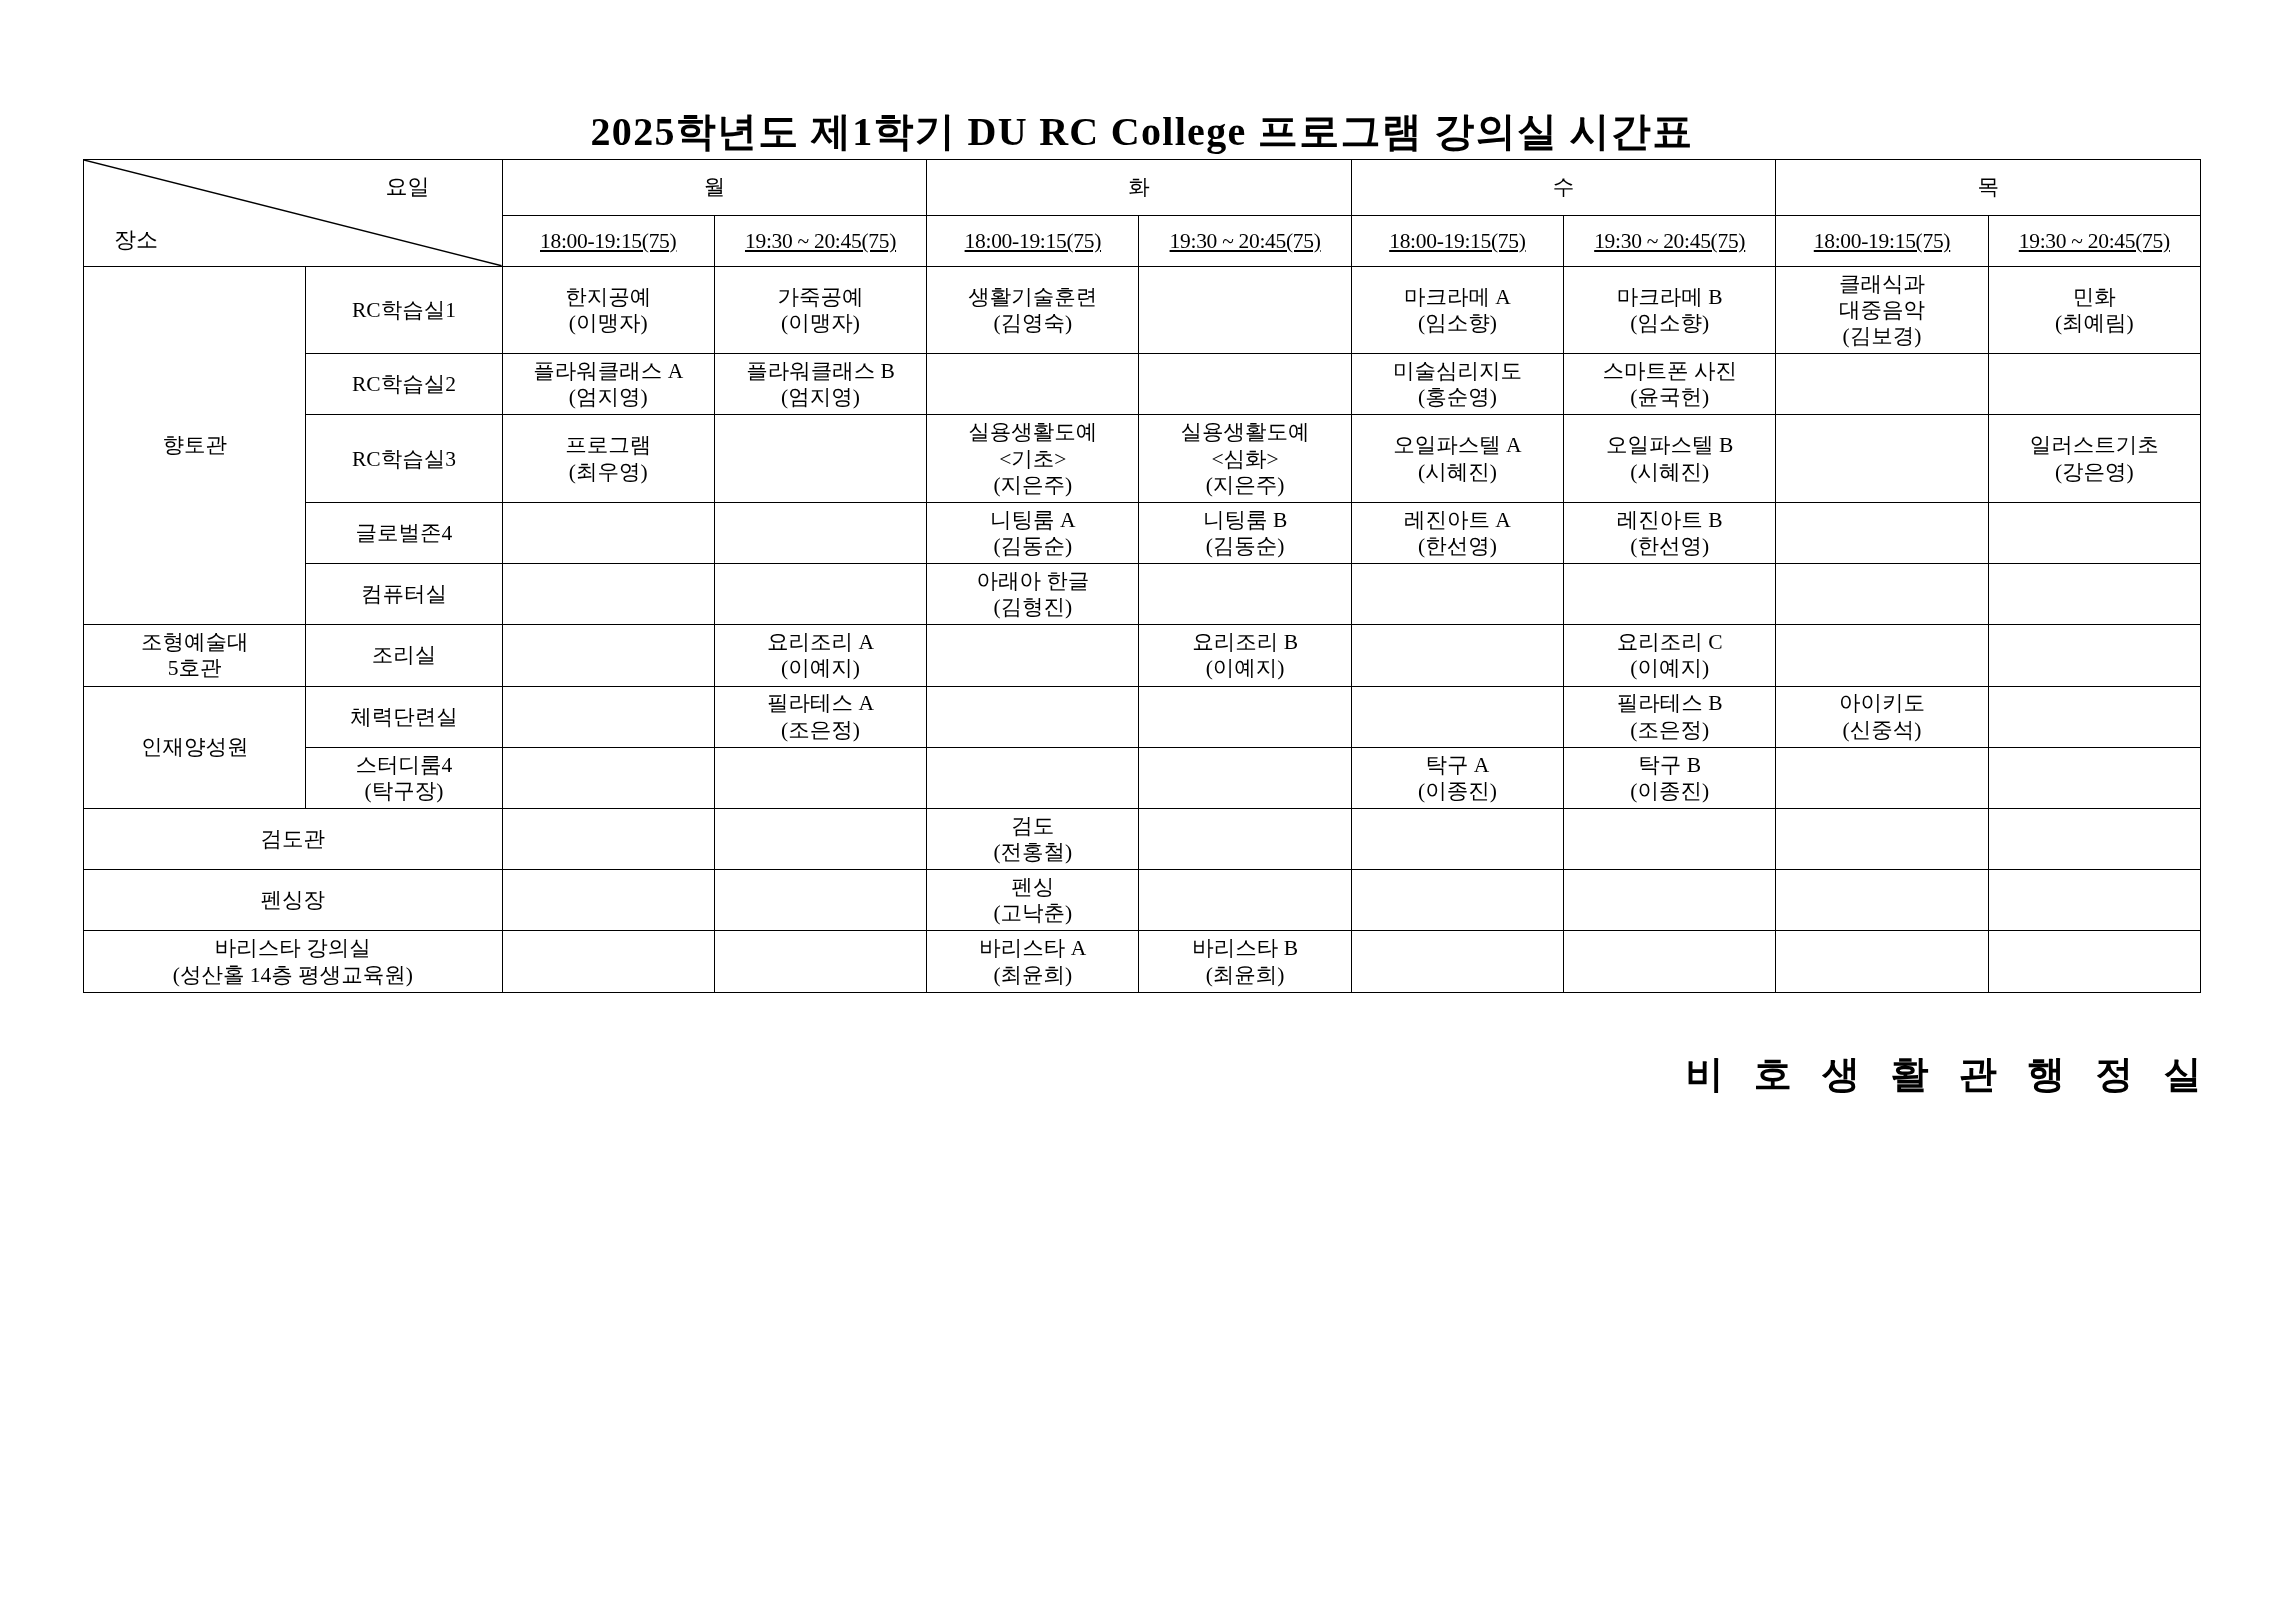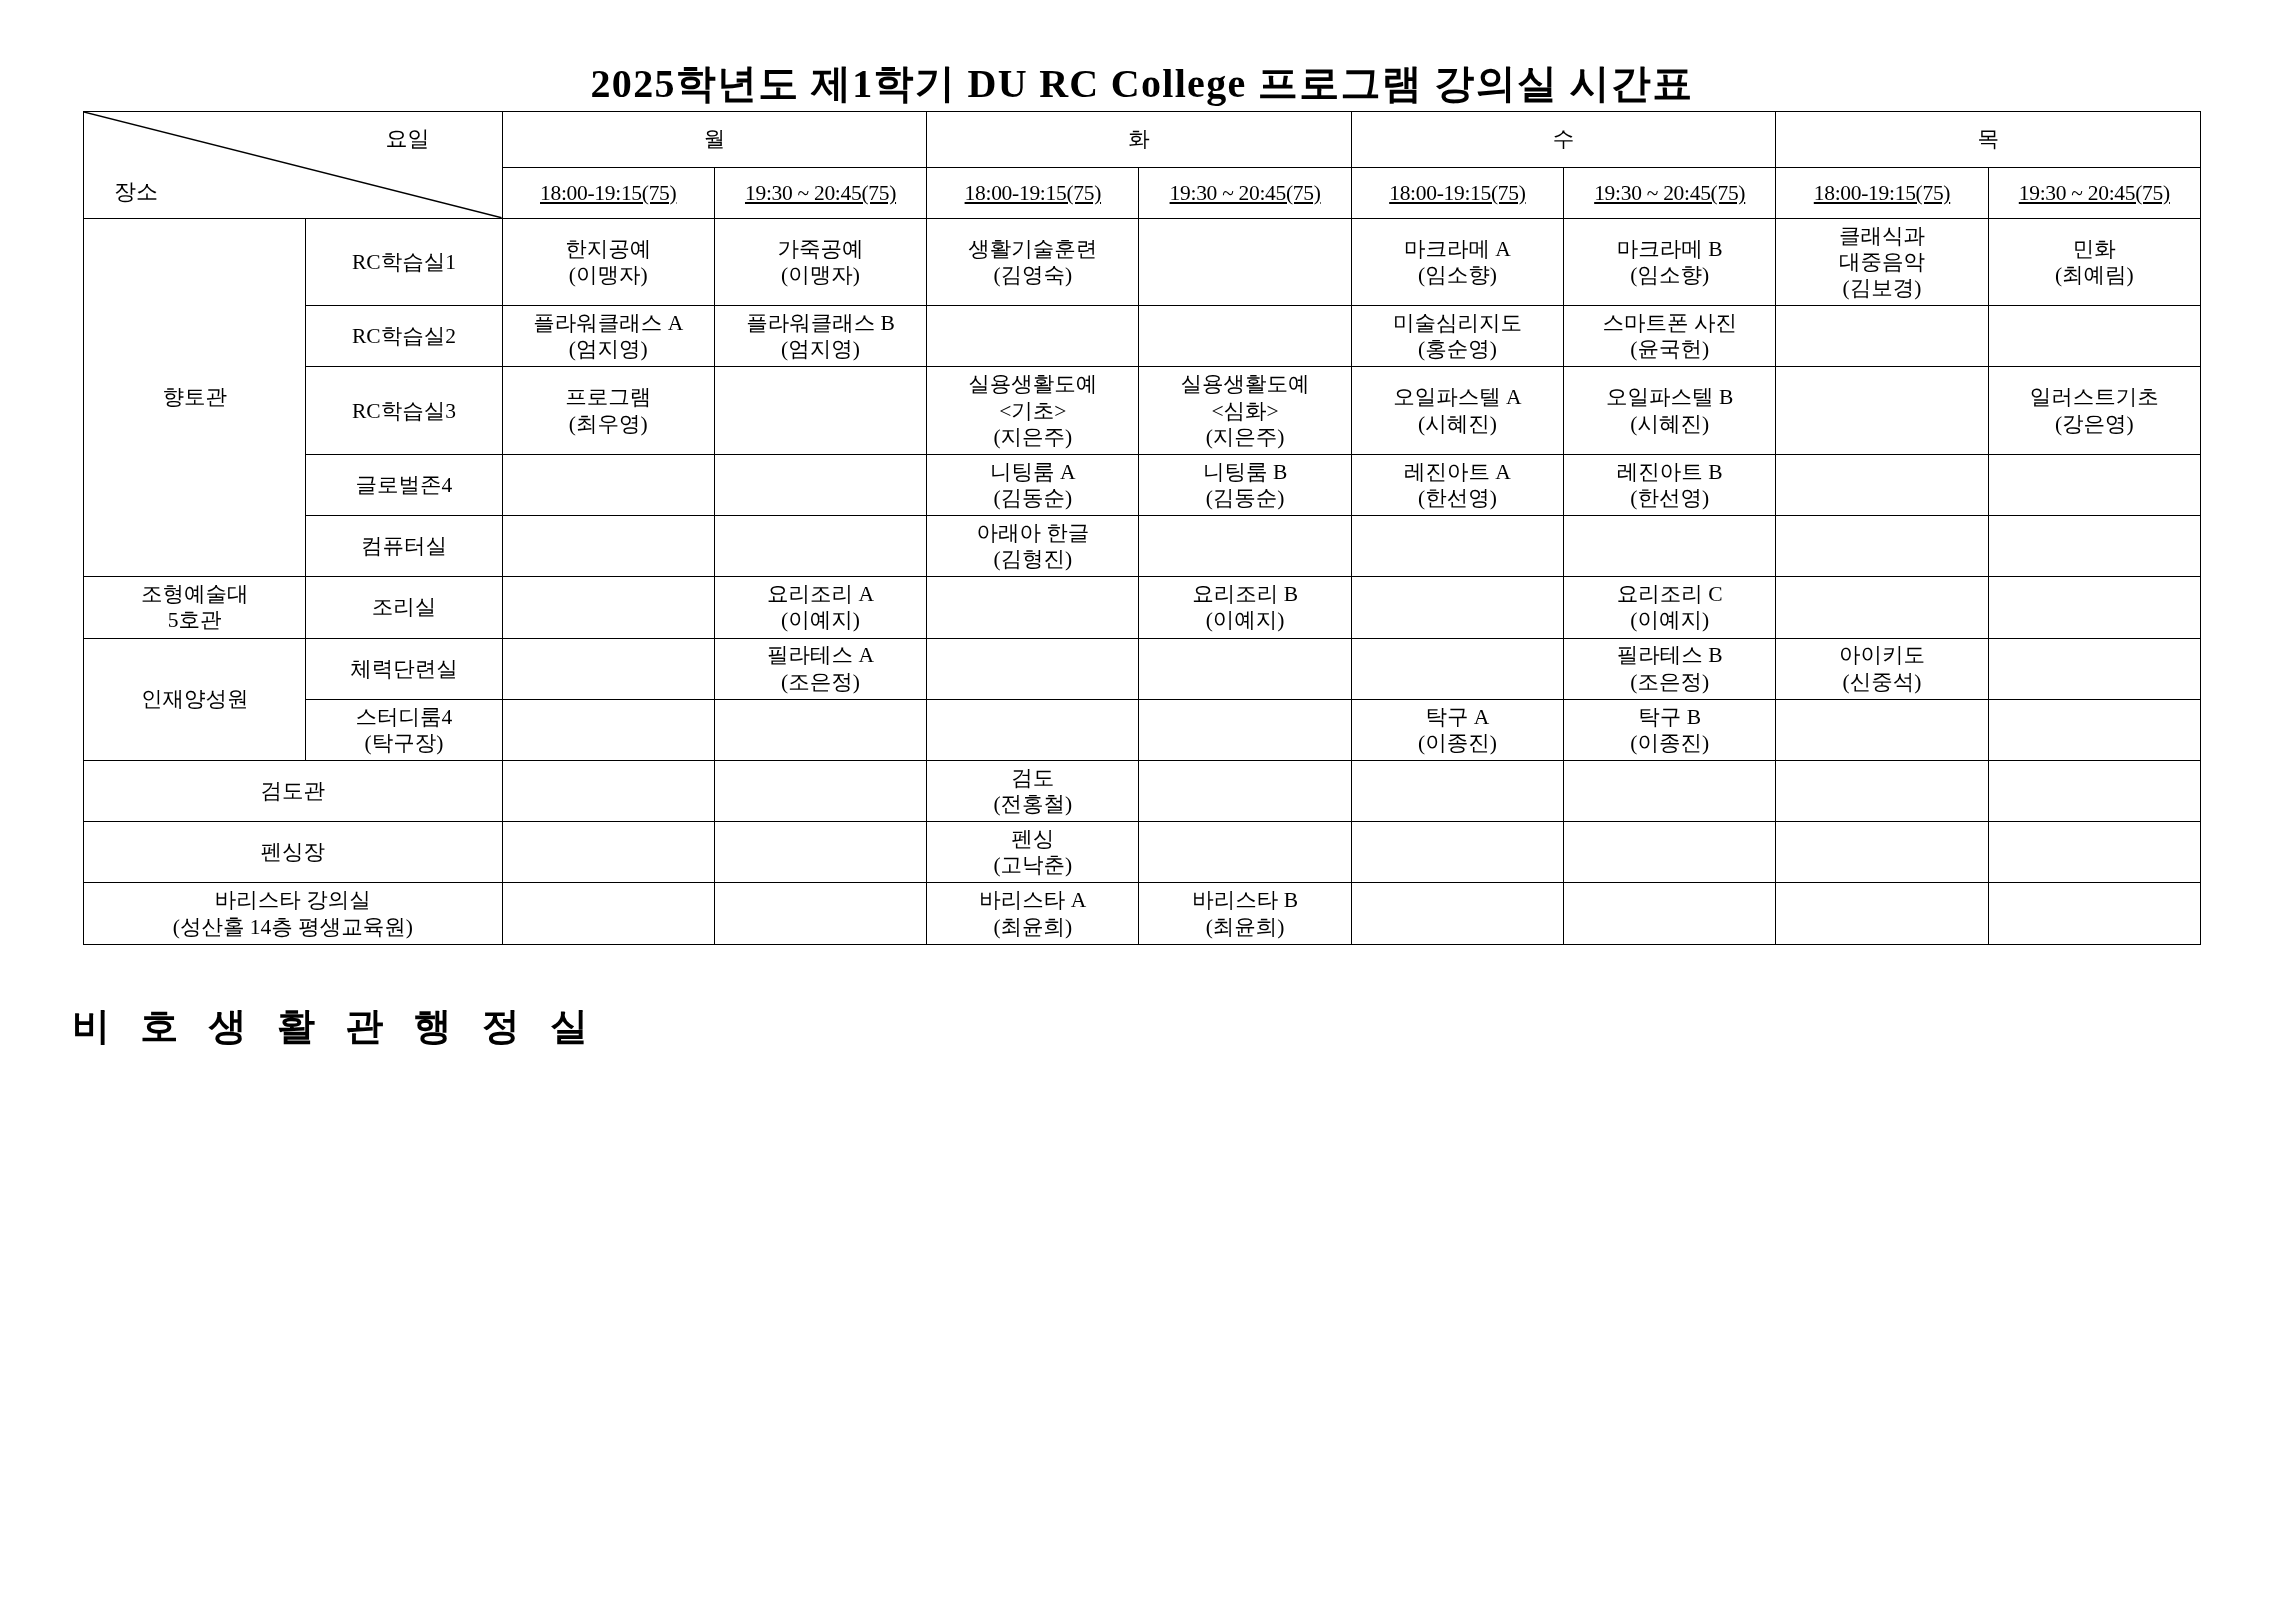--- a/index.html
+++ b/index.html
@@ -20,21 +20,21 @@
     position: relative;
     box-sizing: border-box;
     padding: 0 72px;
   }
   .title {
     text-align: center;
     font-size: 40px;
     font-weight: 700;
     letter-spacing: 1.3px;
     margin: 0;
-    padding-top: 56px;
+    padding-top: 104px;
     font-family: "Liberation Serif", serif;
   }
   .subtitle {
     font-size: 26px;
     margin: 33px 0 14.3px 5.2px;
     font-family: "Liberation Serif", serif;
   }
   table.timetable {
     border-collapse: collapse;
     width: 2118px;
@@ -94,21 +94,21 @@
   }
   .cls {
     font-size: 21px;
   }
   .cls .nm { display: block; }
   .cls .teacher { display: block; }
   .wide-label {
     font-size: 21.5px;
   }
   .footer {
-    text-align: left;
+    text-align: right;
     font-size: 38px;
     font-weight: 700;
     letter-spacing: 10.4px;
     margin-top: 56px;
     font-family: "Liberation Serif", serif;
   }
 </style>
 </head>
 <body>
 

